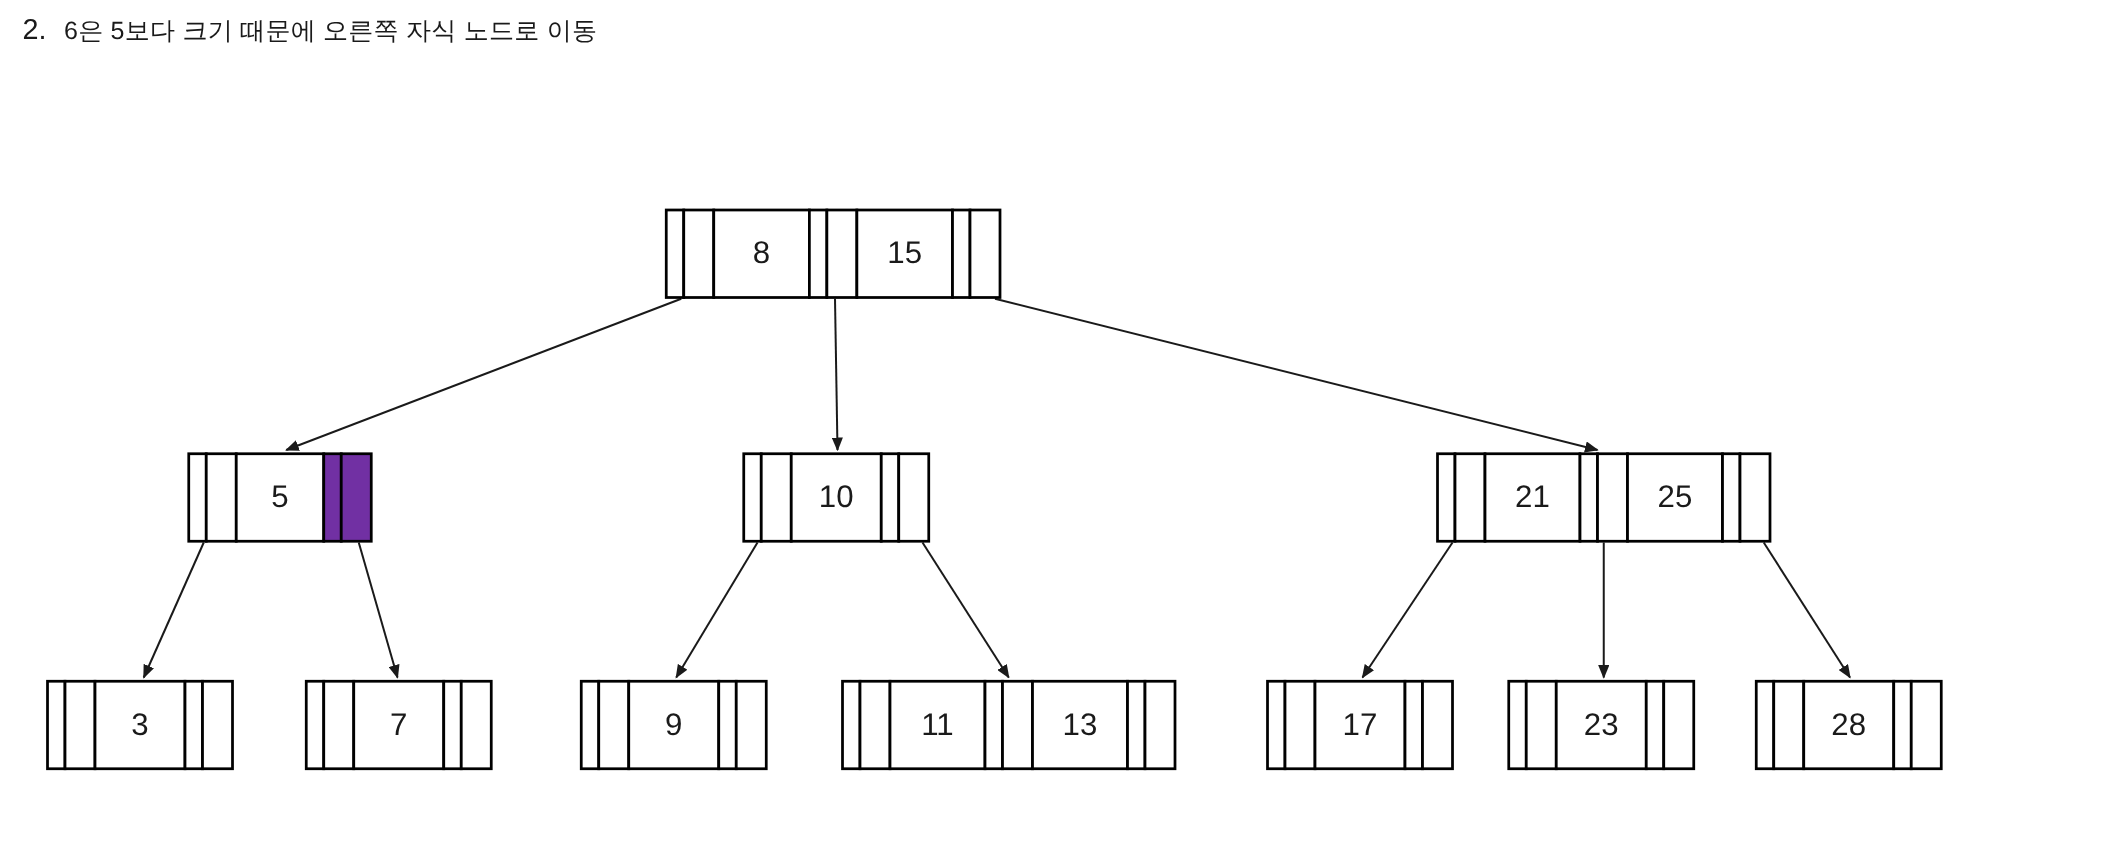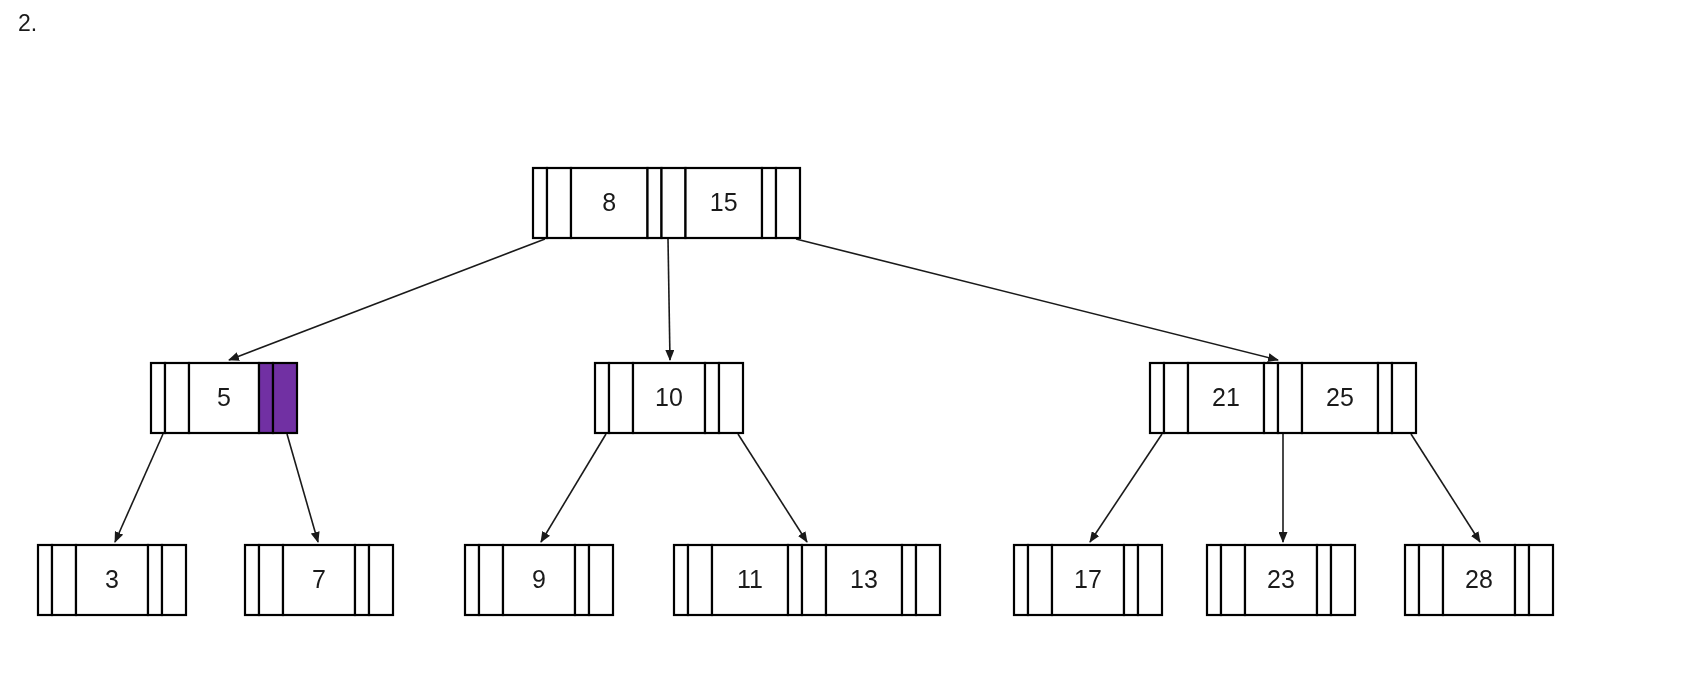--- a/index.html
+++ b/index.html
@@ -62,20 +62,21 @@
     stroke: #1a1a1a;
     stroke-width: 1.6;
     fill: none;
   }
 </style>
 </head>
 <body>
 
 <div id="caption">
   <span class="num">2.</span>
+  <span class="txt">6은 5보다 크기 때문에 오른쪽 자식 노드로 이동</span>
 </div>
 
 <svg id="tree-canvas" viewBox="0 0 1688 683">
   <defs>
     <marker id="arrowhead" markerWidth="11" markerHeight="9" refX="10" refY="4.5" orient="auto" markerUnits="userSpaceOnUse">
       <path d="M0,0 L11,4.5 L0,9 z" fill="#1a1a1a"></path>
     </marker>
   </defs>
   <g id="edge-layer">
       <line x1="545" y1="239" x2="229" y2="360" class="edge" marker-end="url(#arrowhead)"></line>

